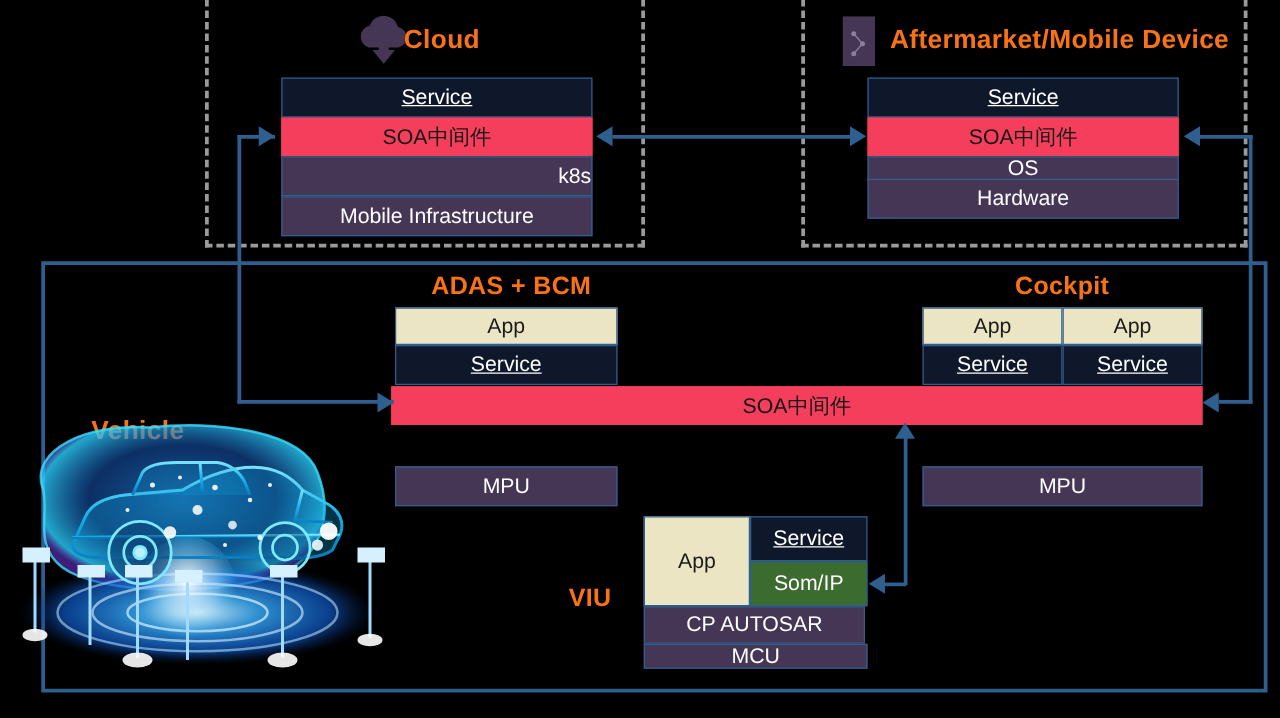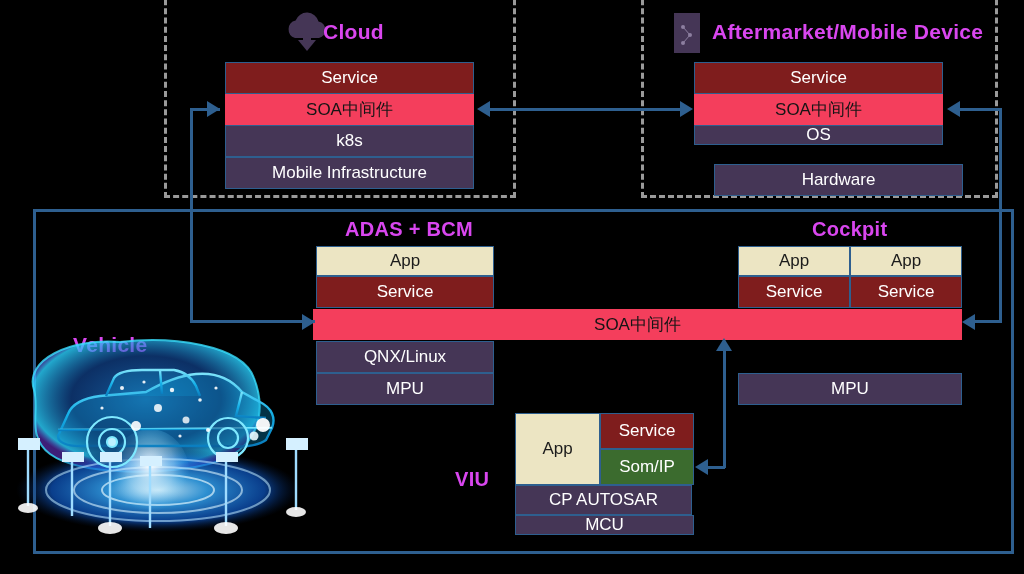--- a/index.html
+++ b/index.html
@@ -21,42 +21,42 @@
   
   .vehicle-box {
     position: absolute;
     border: 3px solid #2e5f8f;
     background: transparent;
   }
 
   
   .group-title {
     position: absolute;
-    color: #d946ef;
+    color: #f97316;
     font-weight: bold;
     font-size: 21px;
     letter-spacing: .3px;
     white-space: nowrap;
     text-shadow: 0 0 1px #0d0d0d;
   }
   .group-title.small { font-size: 20px; }
 
   
   .cell {
     position: absolute;
     display: flex;
     align-items: center;
     justify-content: center;
     color: #ffffff;
     font-size: 17px;
     border: 1px solid #2e5f8f;
     white-space: nowrap;
   }
   .c-app     { background: #ece5c3; color: #1b1b1b; }
-  .c-service { background: #7f1d1d; }
+  .c-service { background: #0f172a; text-decoration: underline; }
   .c-soa     { background: #f43e5c; color: #151515; border-color:#f43e5c; }
   .c-os      { background: #453656; }
   .c-someip  { background: #3b6b2e; }
 
   
   .line { position: absolute; background: #2e5f8f; }
   .lh { height: 3px; }
   .lv { width: 3px; }
 
   .arrow { position: absolute; width: 0; height: 0; }
@@ -89,21 +89,21 @@
     </svg>
   </div>
   <div class="group-title" style="left:323px; top:20px;">Cloud</div>
 
   <div class="cell c-service" style="left:225px; top:62px; width:249px; height:32px;">
     <span>Service</span>
   </div>
   <div class="cell c-soa" style="left:225px; top:94px; width:249px; height:31px;">
     <span>SOA中间件</span>
   </div>
-  <div class="cell c-os" style="left:225px; top:125px; width:249px; height:32px;">
+  <div class="cell c-os" style="left:225px; top:125px; width:249px; height:32px;justify-content:flex-end;">
     <span>k8s</span>
   </div>
   <div class="cell c-os" style="left:225px; top:157px; width:249px; height:32px;">
     <span>Mobile Infrastructure</span>
   </div>
 
   <div class="icon" style="left:674px; top:13px; width:26px; height:40px;">
     <svg width="26" height="40" viewBox="0 0 26 40">
       <rect x="0" y="0" width="26" height="40" fill="#453656"></rect>
       <circle cx="9" cy="14" r="2" fill="#8d7fa0"></circle>
@@ -116,34 +116,31 @@
 
   <div class="cell c-service" style="left:694px; top:62px; width:249px; height:32px;">
     <span>Service</span>
   </div>
   <div class="cell c-soa" style="left:694px; top:94px; width:249px; height:31px;">
     <span>SOA中间件</span>
   </div>
   <div class="cell c-os" style="left:694px; top:125px; width:249px; height:20px;">
     <span>OS</span>
   </div>
-  <div class="cell c-os" style="left:694px; top:164px; width:249px; height:32px;margin-left:20px;">
+  <div class="cell c-os" style="left:694px; top:143px; width:249px; height:32px;">
     <span>Hardware</span>
   </div>
 
   <div class="group-title small" style="left:345px; top:218px;">ADAS + BCM</div>
 
   <div class="cell c-app" style="left:316px; top:246px; width:178px; height:30px;">
     <span>App</span>
   </div>
   <div class="cell c-service" style="left:316px; top:276px; width:178px; height:32px;">
     <span>Service</span>
-  </div>
-  <div class="cell c-os" style="left:316px; top:341px; width:178px; height:32px;">
-    <span>QNX/Linux</span>
   </div>
   <div class="cell c-os" style="left:316px; top:373px; width:178px; height:32px;">
     <span>MPU</span>
   </div>
 
   <div class="group-title small" style="left:812px; top:218px;">Cockpit</div>
 
   <div class="cell c-app" style="left:738px; top:246px; width:112px; height:30px;">
     <span>App</span>
   </div>

